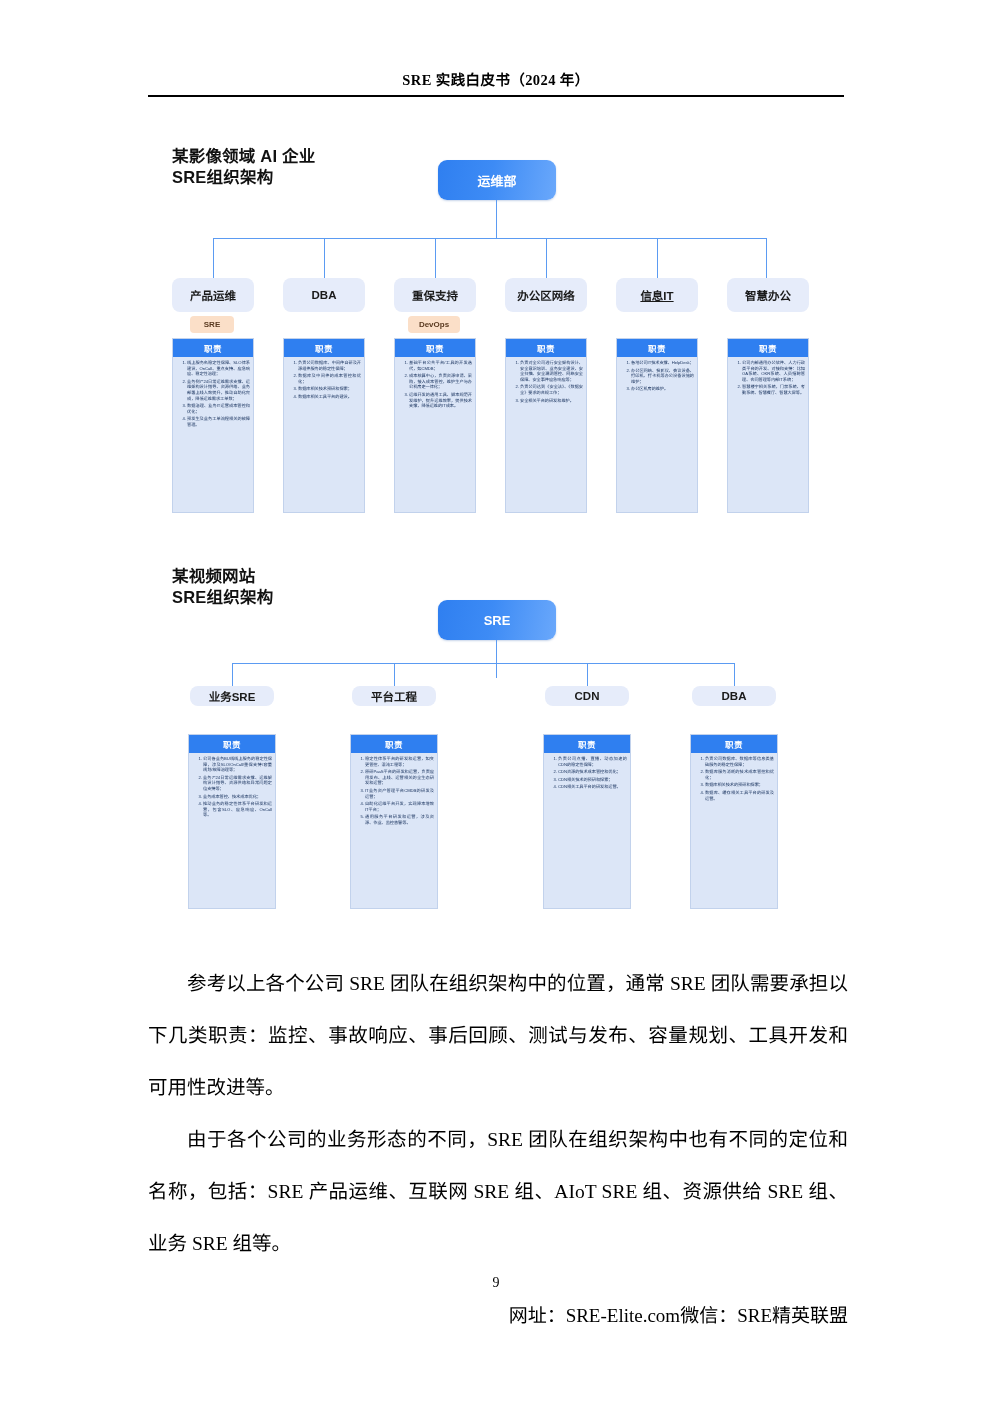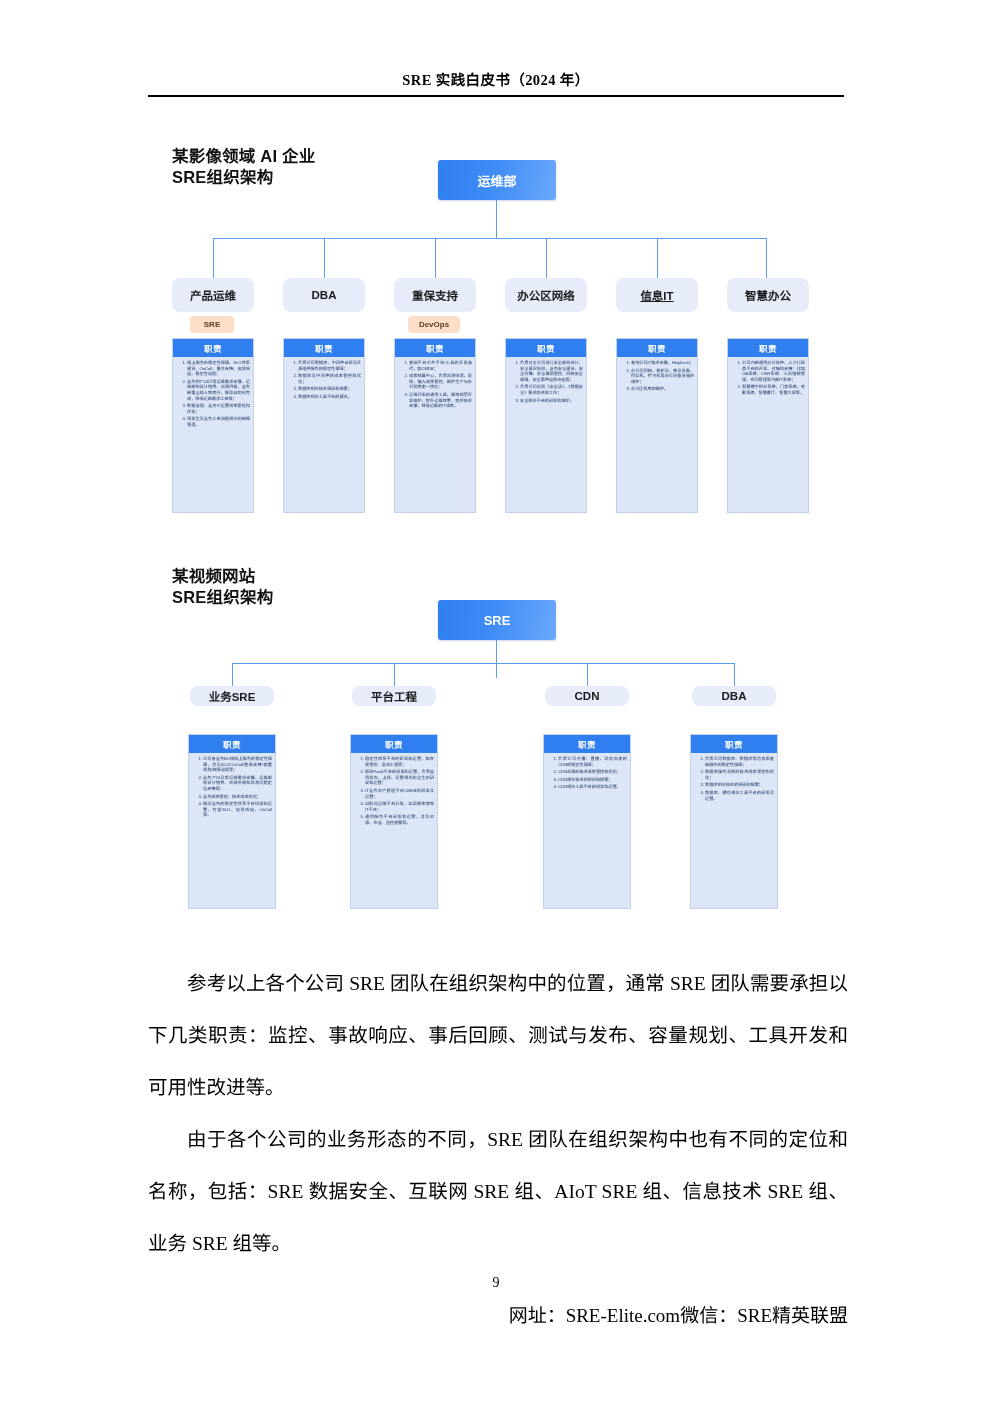--- a/index.html
+++ b/index.html
@@ -55,21 +55,21 @@
     font-weight: bold;
     font-size: 16.5px;
     line-height: 21px;
     color: #111;
     letter-spacing: .2px;
     white-space: pre-line;
   }
 
   .root-node {
     position: absolute;
-    border-radius: 3px;
+    border-radius: 9px;
     background: linear-gradient(100deg, #2f7ff0 0%, #3d8bf5 45%, #6aa8fb 100%);
     color: #fff;
     font-family: "Liberation Sans", sans-serif;
     font-weight: bold;
     font-size: 13px;
     display: flex;
     align-items: center;
     justify-content: center;
     box-shadow: 0 1px 2px rgba(40,90,170,.25);
   }
@@ -387,20 +387,20 @@
         <li>数据库服务消耗的技术成本管控和优化；</li>
         <li>数据库相关技术的预研和探索；</li>
         <li>数据库、缓存相关工具平台的研发及运营。</li>
       </ol>
     </div>
   </div>
 </div>
 
 <div class="body-text">
   <p>参考以上各个公司 SRE 团队在组织架构中的位置，通常 SRE 团队需要承担以下几类职责：监控、事故响应、事后回顾、测试与发布、容量规划、工具开发和可用性改进等。</p>
-  <p>由于各个公司的业务形态的不同，SRE 团队在组织架构中也有不同的定位和名称，包括：SRE 数据安全、互联网 SRE 组、AIoT SRE 组、信息技术 SRE 组、业务 SRE 组等。</p>
+  <p>由于各个公司的业务形态的不同，SRE 团队在组织架构中也有不同的定位和名称，包括：SRE 产品运维、互联网 SRE 组、AIoT SRE 组、资源供给 SRE 组、业务 SRE 组等。</p>
 </div>
 
 <div class="page-number">9</div>
 <div class="footer">
   <span>网址：SRE-Elite.com</span>
   <span>微信：SRE精英联盟</span>
 </div>
 
 </body></html>

